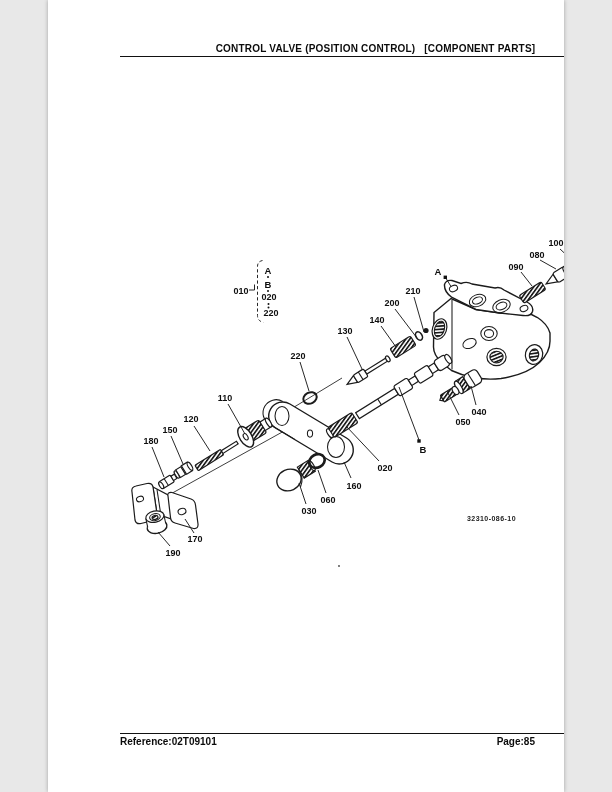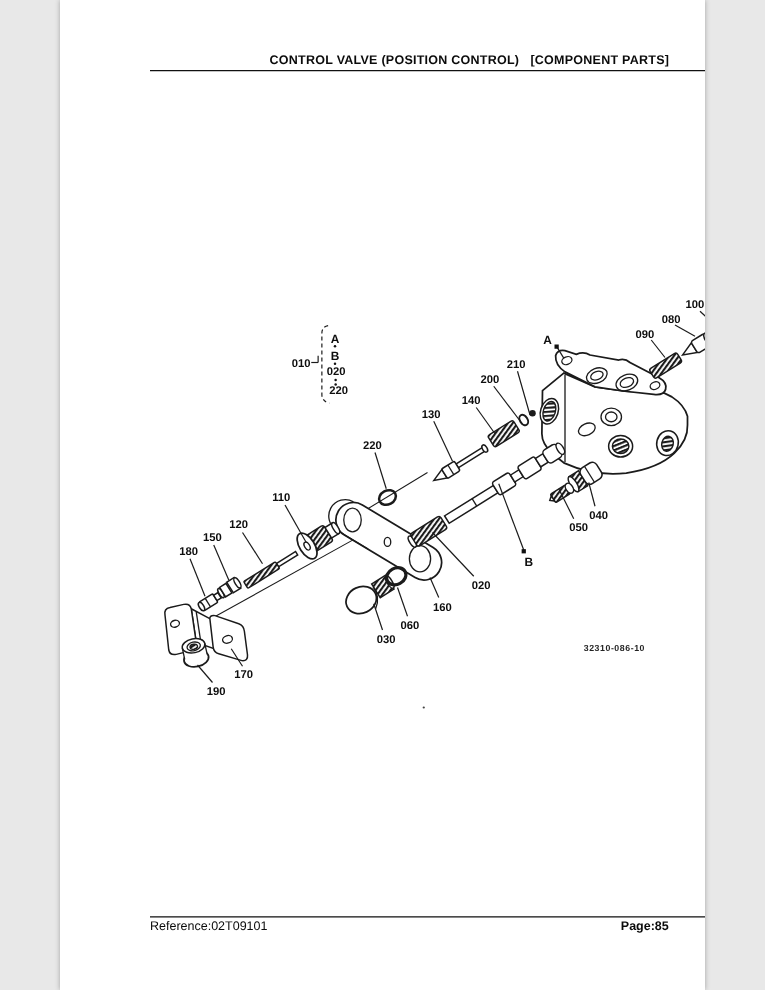--- a/index.html
+++ b/index.html
@@ -10,21 +10,21 @@
   }
   .hdr-title {
     position:absolute; top:43px; left:72px; width:511px;
     text-align:center; font-size:10px; font-weight:bold; color:#0b0b0b;
     letter-spacing:.2px; white-space:pre;
   }
   .rule { position:absolute; left:72px; width:511px; height:0; border-top:1.7px solid #111; }
   .rule-top { top:56px; }
   .rule-bottom { top:733px; }
   .ftr-ref {
-    position:absolute; top:736px; left:72px; font-size:10px; font-weight:normal; color:#0b0b0b;
+    position:absolute; top:736px; left:72px; font-size:10px; font-weight:bold; color:#0b0b0b;
   }
   .ftr-page {
     position:absolute; top:736px; right:29px; font-size:10px; font-weight:bold; color:#0b0b0b;text-align:center;
   }
   svg#art { position:absolute; left:0; top:0; }
   .o  { fill:#fff; stroke:#1b1b1b; stroke-width:1.4; }
   .o2 { fill:#fff; stroke:#1b1b1b; stroke-width:1.2; }
   .t  { fill:none; stroke:#1b1b1b; stroke-width:1.05; }
   .ld { fill:none; stroke:#1b1b1b; stroke-width:.95; }
   .ax { fill:none; stroke:#1b1b1b; stroke-width:.85; }

